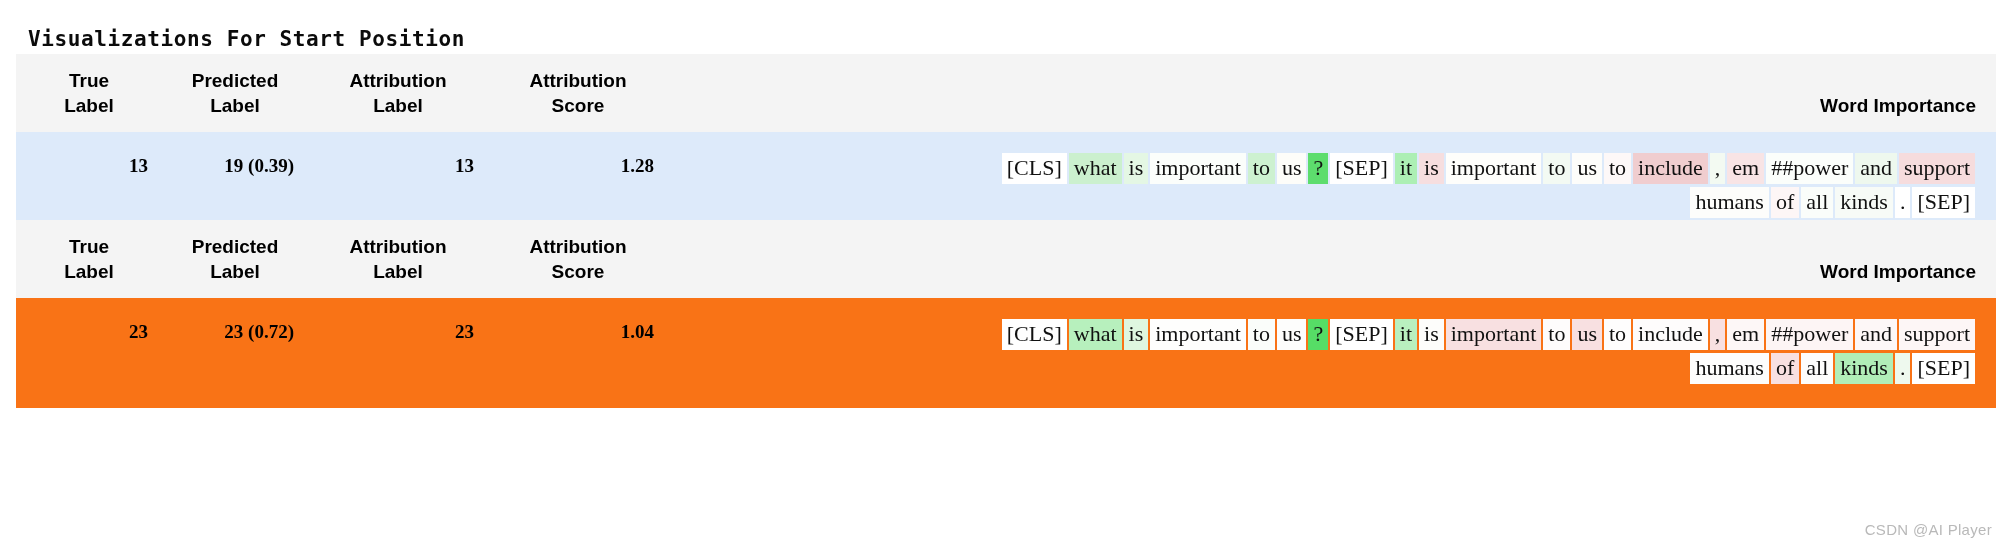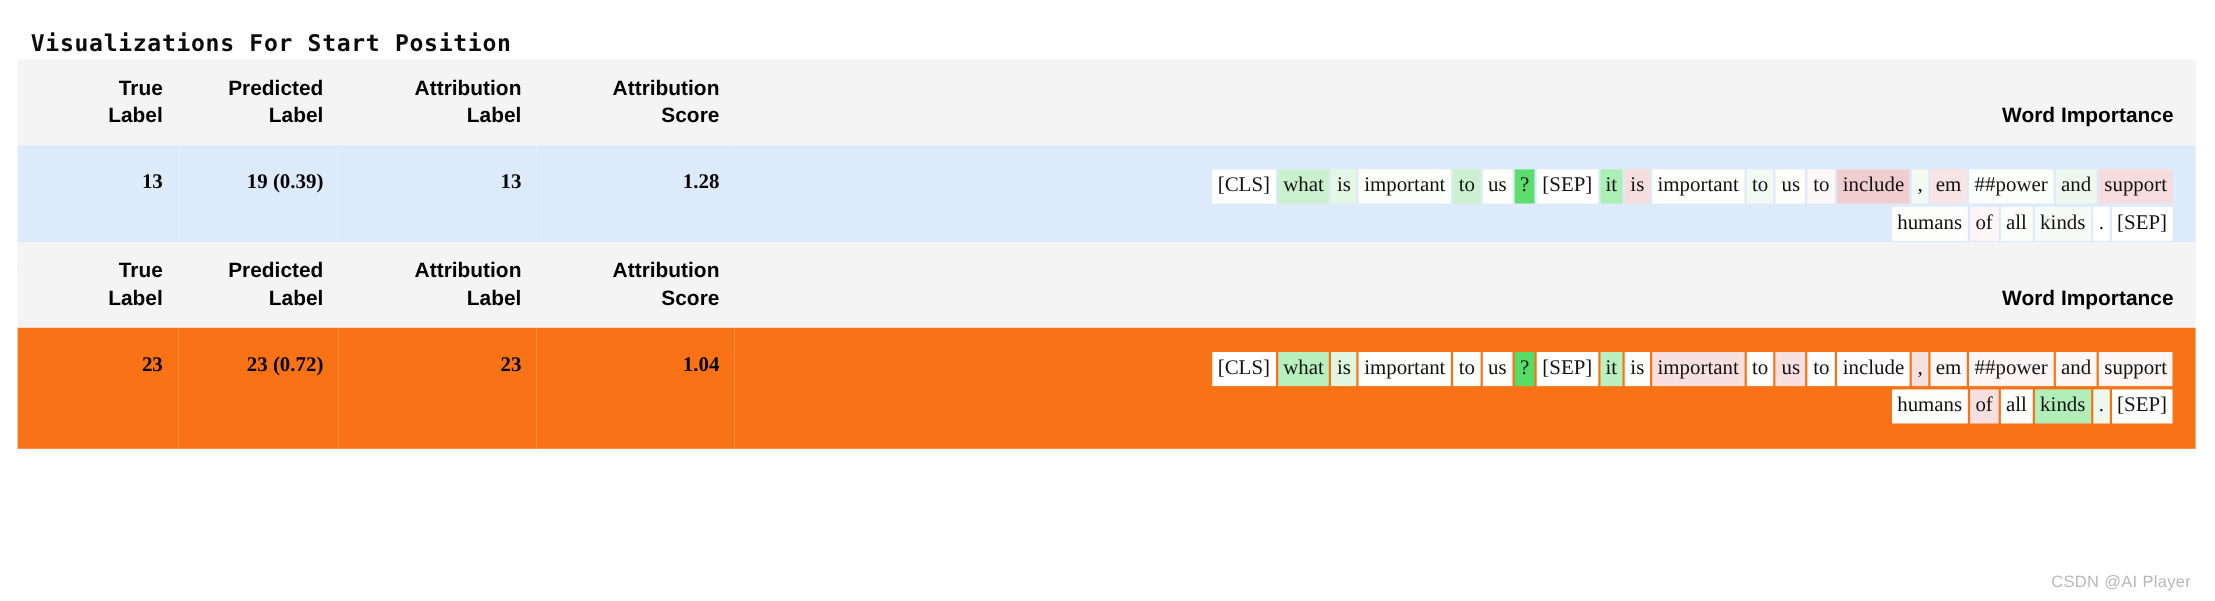--- a/index.html
+++ b/index.html
@@ -40,21 +40,21 @@
     width: 1980px;
     margin-left: 16px;
     table-layout: fixed;
   }
   table.viz th {
     font-family: "Liberation Sans", sans-serif;
     font-weight: bold;
     font-size: 19px;
     color: #000000;
     background: #f4f4f4;
-    text-align: right;
+    text-align: center;
     vertical-align: bottom;
     padding: 14px 14px 14px 14px;
     line-height: 25px;
     white-space: normal;
   }
   table.viz th.c-true { width: 118px; }
   table.viz th.c-pred { width: 118px; }
   table.viz th.c-alab { width: 152px; }
   table.viz th.c-ascore { width: 152px; }
   table.viz th.c-wi { width: auto; text-align: right; vertical-align: bottom; padding-right: 20px;}
@@ -78,21 +78,21 @@
     padding-bottom: 22px;
     line-height: 34px;
   }
   tr.row-highlight td { background: #ddeafa; }
   tr.row-plain td { background: #f97316; }
 
   .tok {
     display: inline-block;
     padding: 2px 5px 3px 5px;
     margin: 0 1px;
-    font-size: 19px;
+    font-size: 22px;
     line-height: 26px;
     color: #111111;
     white-space: nowrap;
     border-radius: 0;
   }
   .watermark {
     position: absolute;
     right: 22px;
     bottom: 8px;
     font-family: "Liberation Sans", sans-serif;

